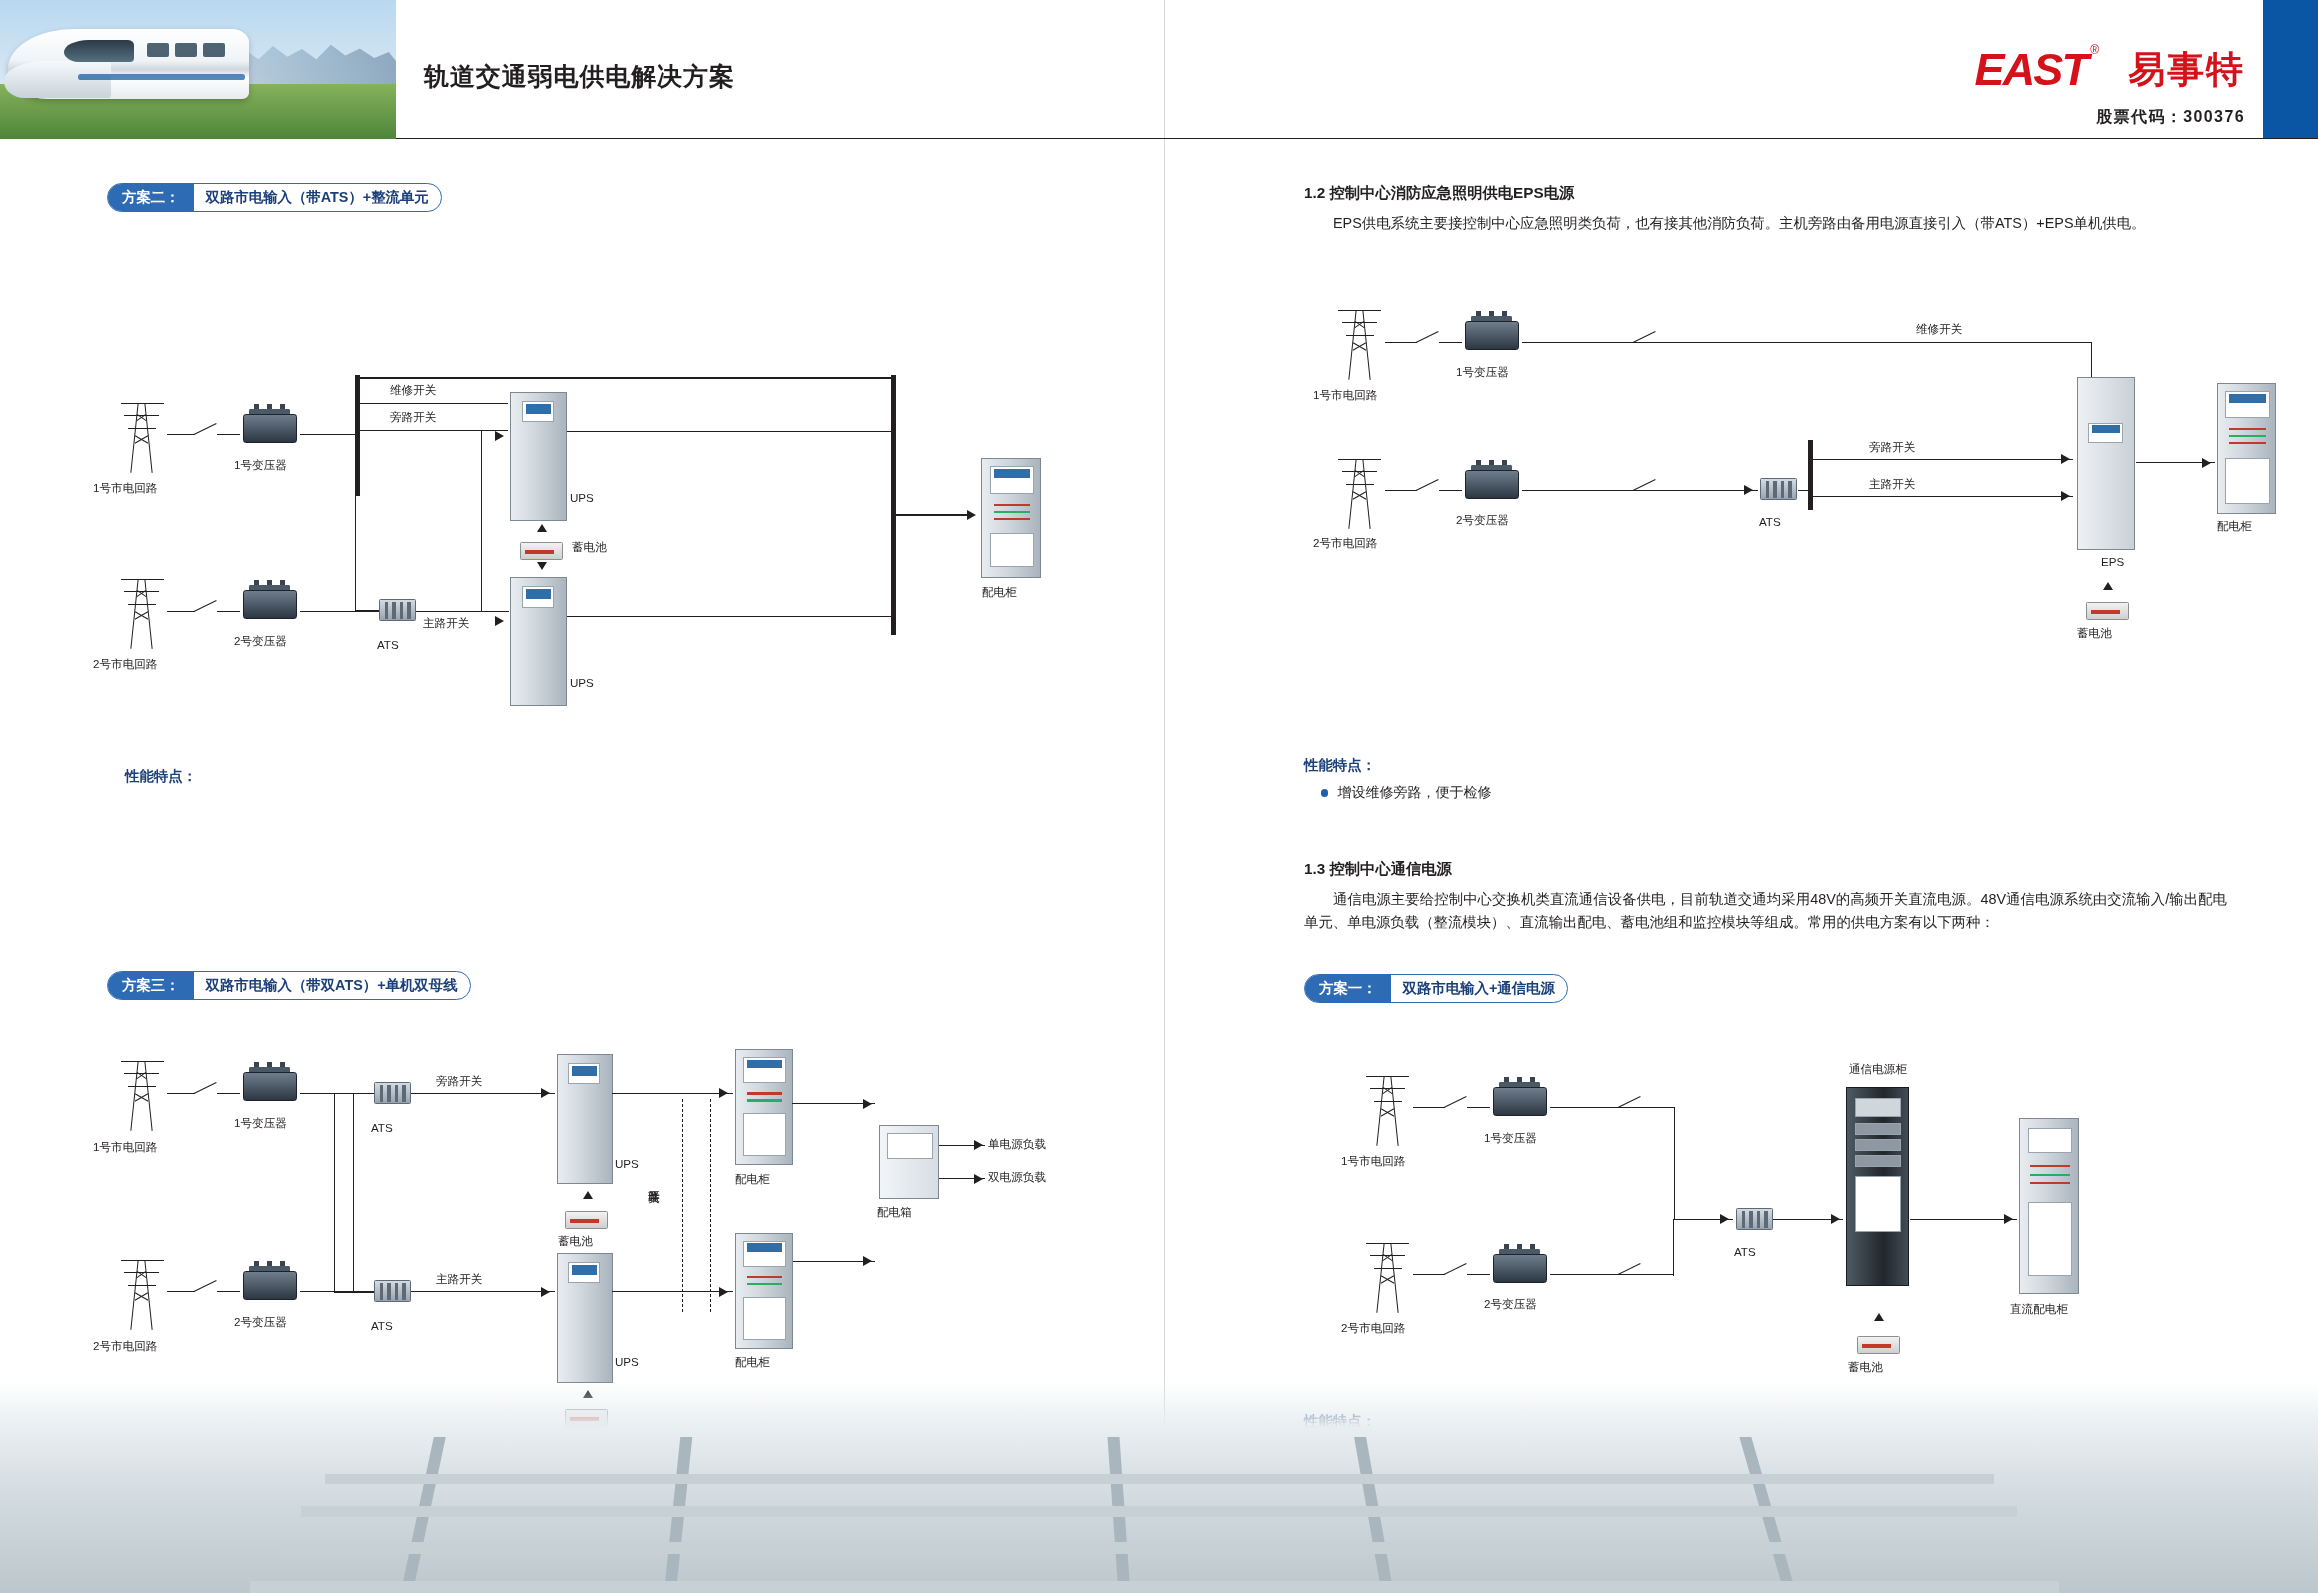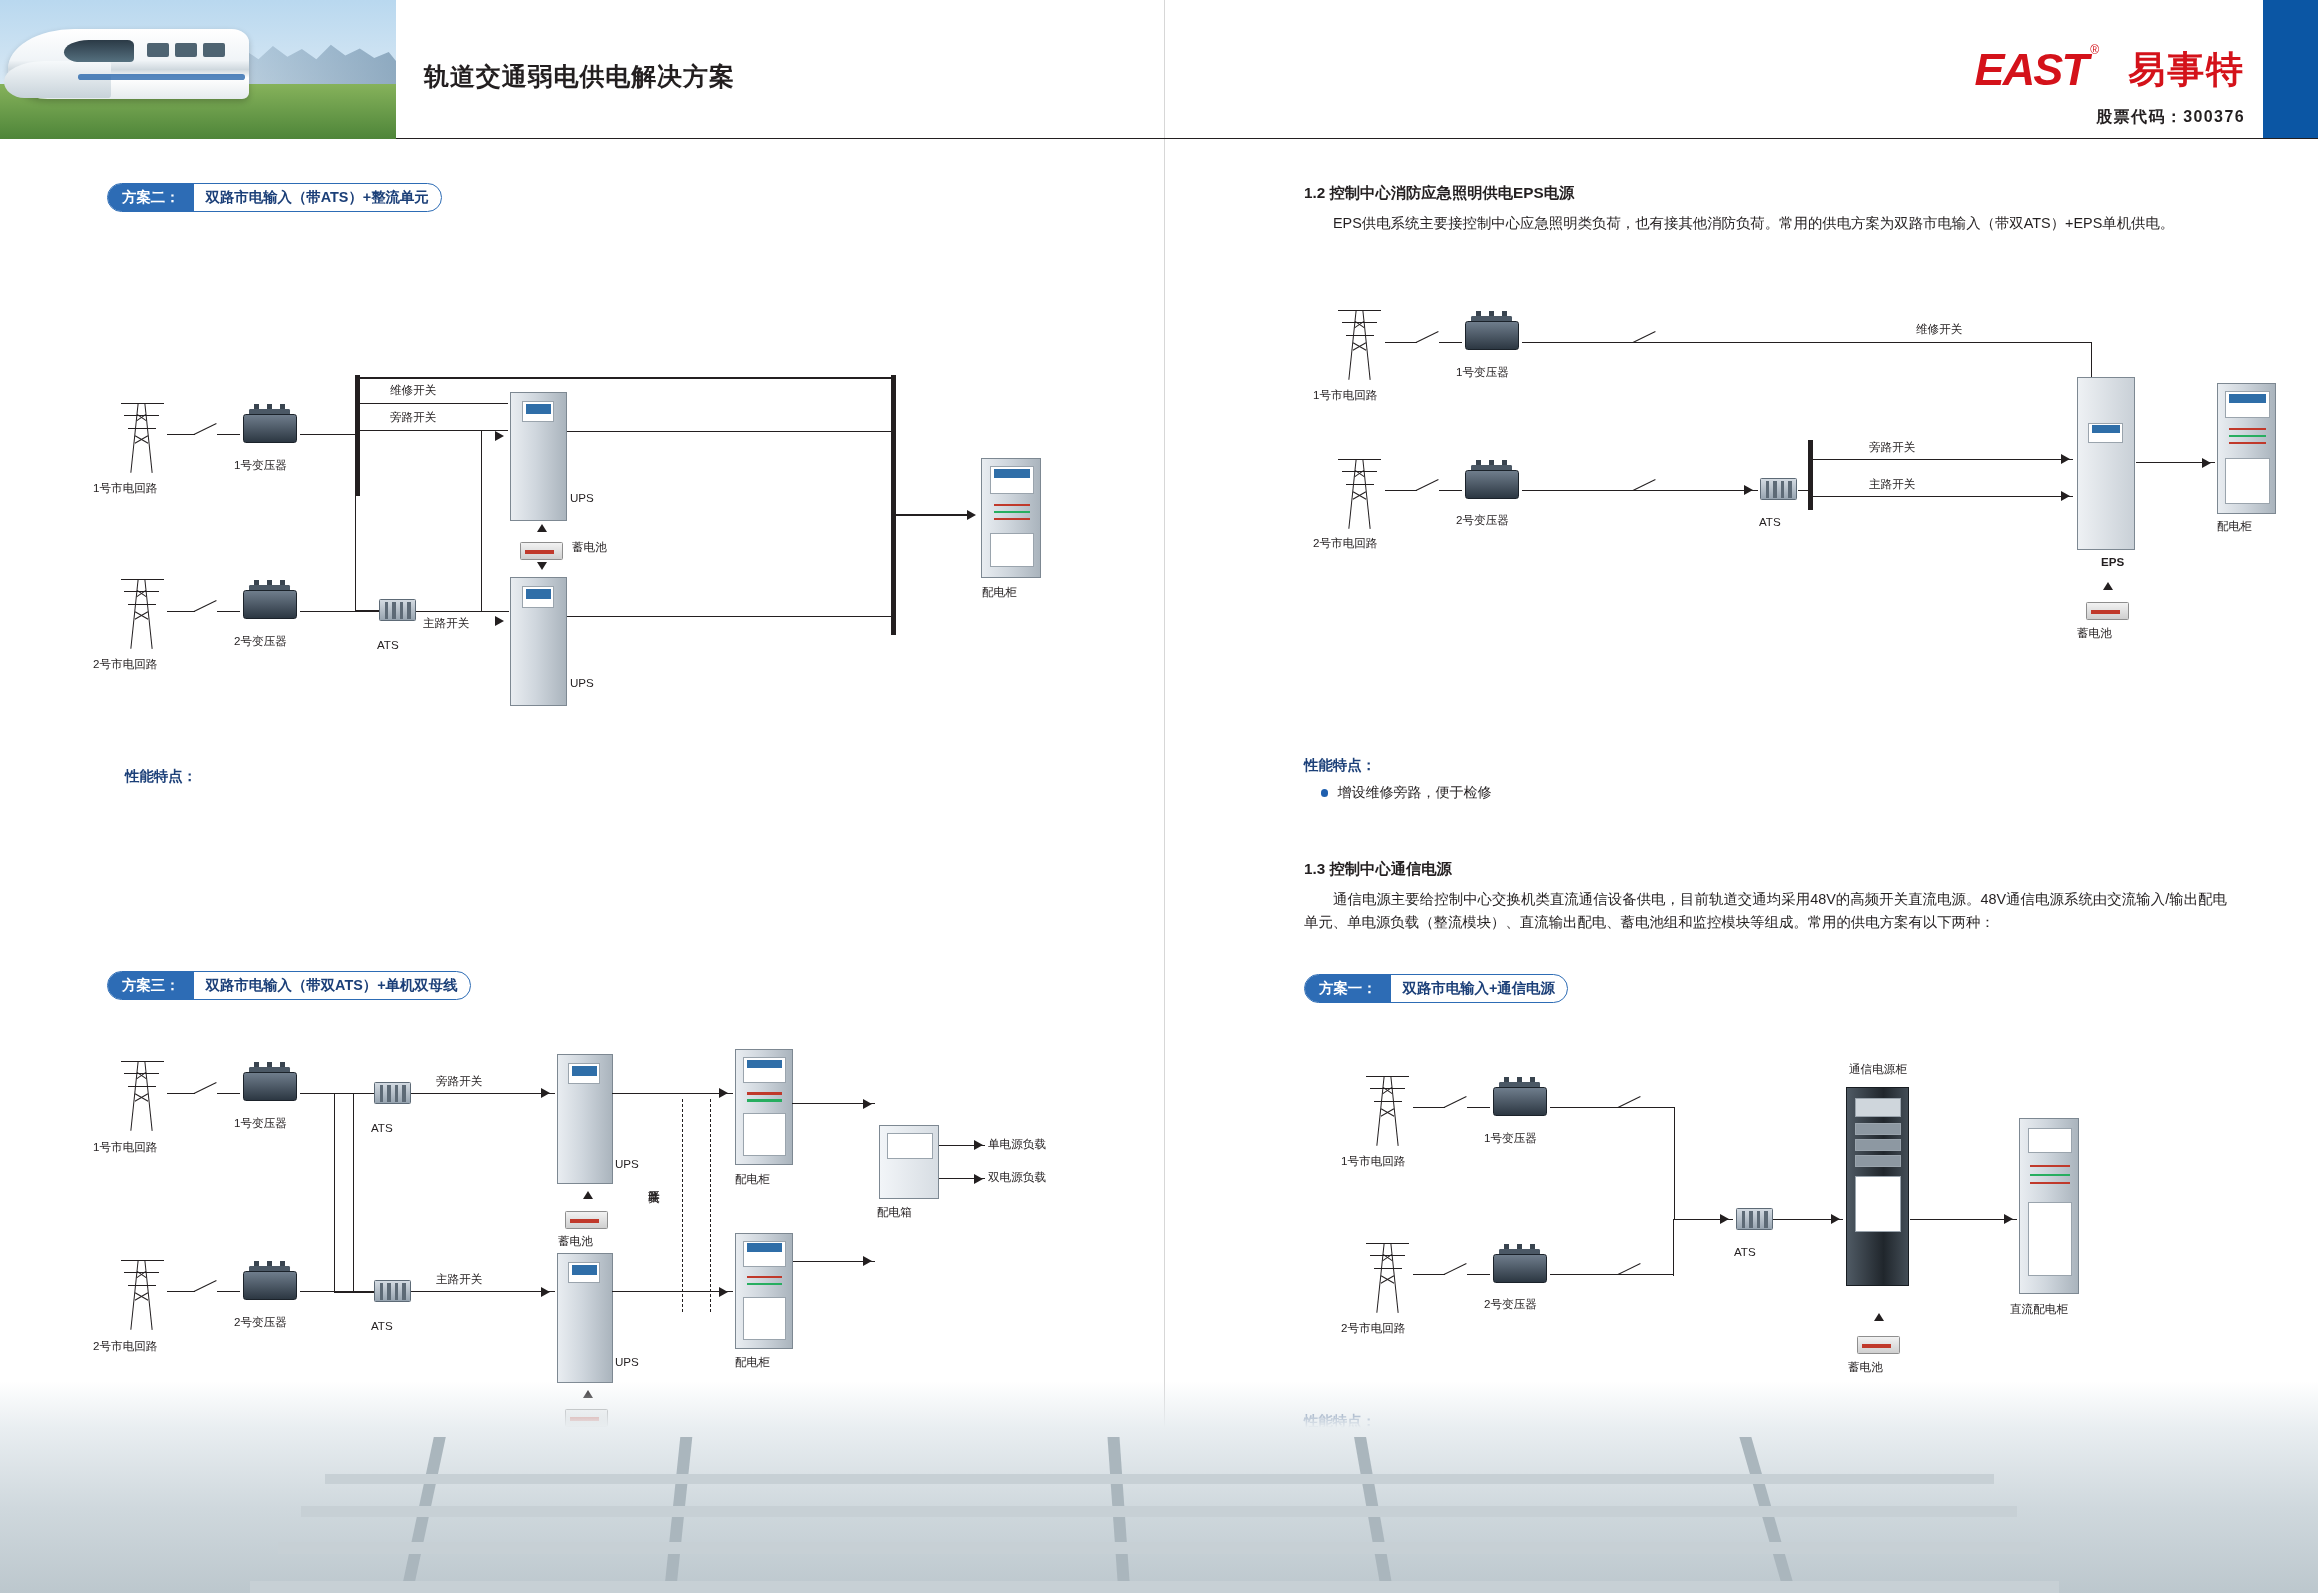--- a/index.html
+++ b/index.html
@@ -515,21 +515,21 @@
       <li>设置联络开关，便于检修</li>
       <li style="line-height:24px;">双总线系统解决了单故障点，提高了系统容错能力，可靠性高达99.9999%，真正实现了系统的在线维护、在线扩容、在线升级，提供了更大的配电灵活性。</li>
     </ul>
 
     <div class="pagenum" style="left:70px; top:1401px;">09</div>
   </div>
 
   <div class="col-right">
 
     <h3 class="sub" style="left:139px; top:44px;">1.2  控制中心消防应急照明供电EPS电源</h3>
-    <p class="para" style="left:139px; top:73px; width:923px; text-indent:29px;">EPS供电系统主要接控制中心应急照明类负荷，也有接其他消防负荷。常用的供电方案为双路市电输入（带双ATS）+EPS单机供电。</p>
+    <p class="para" style="left:139px; top:73px; width:923px; text-indent:29px;">EPS供电系统主要接控制中心应急照明类负荷，也有接其他消防负荷。主机旁路由备用电源直接引入（带ATS）+EPS单机供电。</p>
 
     <div class="diagram" style="left:148px; top:148px; width:997px; height:371px;">
 
       <div class="pylon" style="left:18.5px; top:23px;">
         <i style="left:6.5px; top:0; width:43px; height:1.4px;"></i>
         <i style="left:10.2px; top:12px; width:35px; height:1.4px;"></i>
         <i style="left:14px; top:25px; width:28px; height:1.4px;"></i>
         <i style="left:20.4px; top:0; width:1.4px; height:70px; transform:rotate(6deg);"></i>
         <i style="left:34px; top:0; width:1.4px; height:70px; transform:rotate(-6deg);"></i>
         <i style="left:22px; top:14px; width:11px; height:1.4px; transform:rotate(34deg);"></i>
@@ -605,21 +605,21 @@
       <div class="lbl" style="left:556px; top:153px;">旁路开关</div>
       <div class="wire h" style="left:500px; top:209px; width:260px;"></div>
       <div class="lbl" style="left:556px; top:190px;">主路开关</div>
       <div class="arrow-r" style="left:748px; top:167px;"></div>
       <div class="arrow-r" style="left:748px; top:204px;"></div>
 
       <div class="cabinet" style="left:764px; top:90px; width:58px; height:173px; background:linear-gradient(to right,#eef1f4,#c9d0d7);">
         <div class="cab-panel" style="left:10.2px; top:45px; width:35px; height:20.4px;"></div>
         <div class="cab-screen" style="left:14px; top:47px; width:28px; height:8.3px;"></div>
       </div>
-      <div class="lbl" style="left:788px; top:268px;font-weight:bold;">EPS</div>
+      <div class="lbl" style="left:788px; top:268px;">EPS</div>
 
       <div class="battery" style="left:773px; top:315px;"></div>
       <div class="lbl" style="left:764px; top:339px;">蓄电池</div>
       <div class="arrow-u" style="left:790px; top:295px;"></div>
 
       <div class="wire h" style="left:823px; top:175px; width:79px;"></div>
       <div class="arrow-r" style="left:889px; top:171px;"></div>
 
       <div class="cabinet" style="left:904px; top:96px; width:59px; height:131px;">
         <div class="cab-panel" style="left:7.4px; top:7.4px; width:45px; height:27px;"></div>

